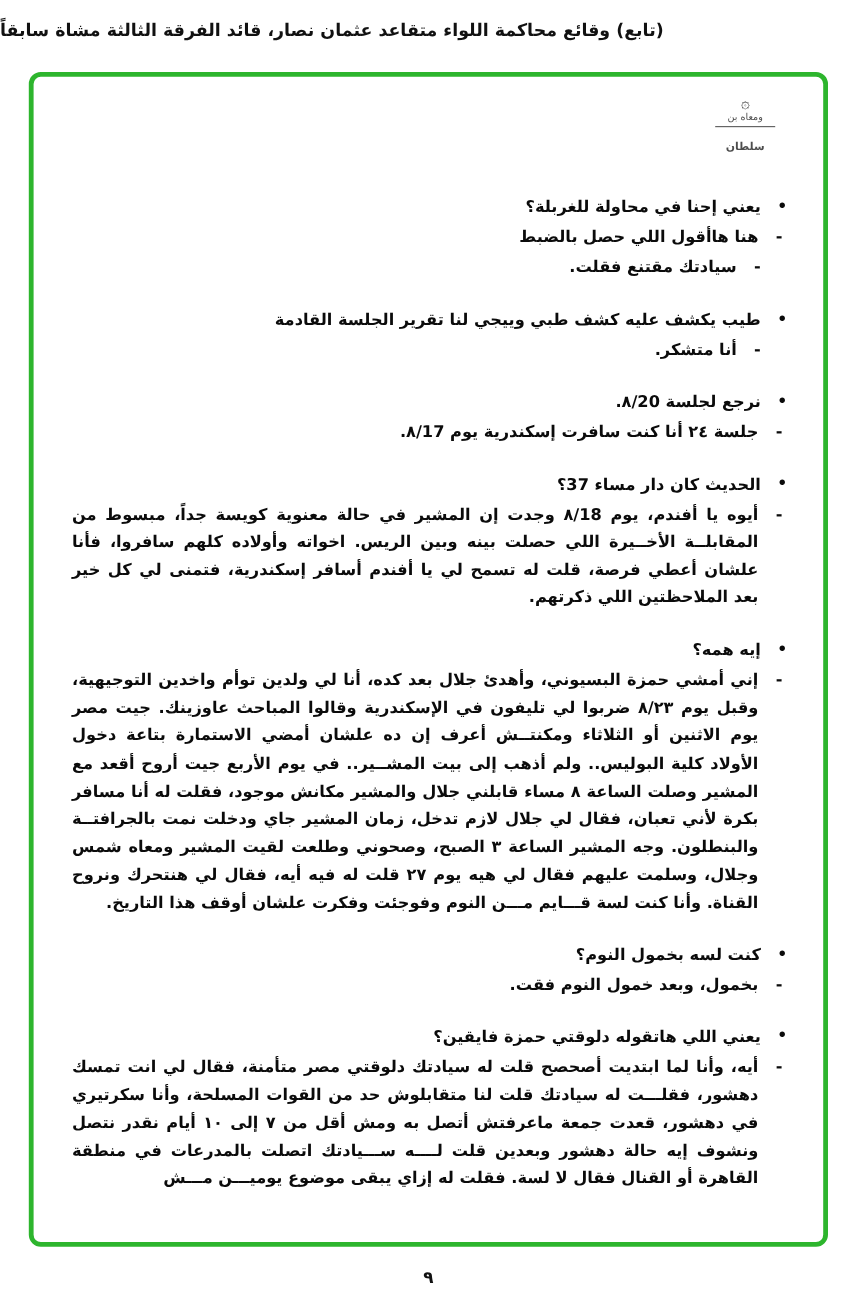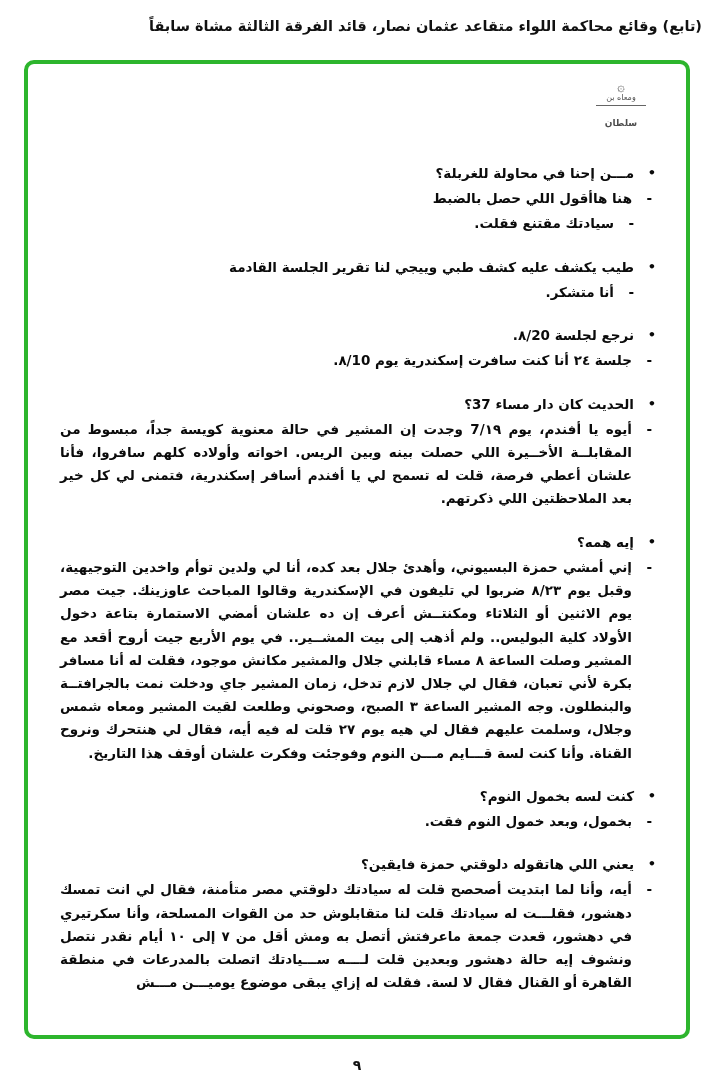--- a/index.html
+++ b/index.html
@@ -3,22 +3,22 @@
 <meta charset="utf-8">
 <style>
   html,body{margin:0;padding:0;}
   body{
     width:714px;height:1081px;position:relative;
     background:#ffffff;
     font-family:"DejaVu Sans", sans-serif;
     overflow:hidden;
   }
   .doc-header{
-    position:absolute;top:18px;left:0;right:12px;
-    text-align:right;direction:rtl;
+    position:absolute;top:18px;left:0;right:0;
+    text-align:left;direction:rtl;
     font-size:14.5px;font-weight:bold;color:#111;
   }
   .frame{
     position:absolute;top:60px;left:24px;right:24px;bottom:42px;
     border:4px solid #2db52d;border-radius:10px;
     box-sizing:border-box;
     background:#fff;
   }
   .stamp{
     position:absolute;top:16px;right:26px;
@@ -65,21 +65,21 @@
   <div class="stamp">
     <div class="ornament">۞</div>
     <div class="s-line1">ومعاه بن</div>
     <div class="s-rule"></div>
     <div class="s-line2">سلطان</div>
   </div>
 
   <div class="dialog" id="dialog">
       <div class="item q">
         <span class="marker">•</span>
-        <span class="txt">مـــن إحنا في محاولة للغربلة؟</span>
+        <span class="txt">يعني إحنا في محاولة للغربلة؟</span>
       </div>
       <div class="item a1">
         <span class="marker">-</span>
         <span class="txt">هنا هاأقول اللي حصل بالضبط</span>
       </div>
       <div class="item a2">
         <span class="marker">-</span>
         <span class="txt">سيادتك مقتنع فقلت.</span>
       </div>
       <div class="item q">
@@ -89,29 +89,29 @@
       <div class="item a2">
         <span class="marker">-</span>
         <span class="txt">أنا متشكر.</span>
       </div>
       <div class="item q">
         <span class="marker">•</span>
         <span class="txt">نرجع لجلسة ٨/20.</span>
       </div>
       <div class="item a1">
         <span class="marker">-</span>
-        <span class="txt">جلسة ٢٤ أنا كنت سافرت إسكندرية يوم ٨/10.</span>
+        <span class="txt">جلسة ٢٤ أنا كنت سافرت إسكندرية يوم ٨/17.</span>
       </div>
       <div class="item q">
         <span class="marker">•</span>
         <span class="txt">الحديث كان دار مساء 37؟</span>
       </div>
       <div class="item a1">
         <span class="marker">-</span>
-        <span class="txt">أيوه يا أفندم، يوم 7/١٩ وجدت إن المشير في حالة معنوية كويسة جداً، مبسوط من المقابلــة الأخــيرة اللي حصلت بينه وبين الريس. اخواته وأولاده كلهم سافروا، فأنا علشان أعطي فرصة، قلت له تسمح لي يا أفندم أسافر إسكندرية، فتمنى لي كل خير بعد الملاحظتين اللي ذكرتهم.</span>
+        <span class="txt">أيوه يا أفندم، يوم ٨/18 وجدت إن المشير في حالة معنوية كويسة جداً، مبسوط من المقابلــة الأخــيرة اللي حصلت بينه وبين الريس. اخواته وأولاده كلهم سافروا، فأنا علشان أعطي فرصة، قلت له تسمح لي يا أفندم أسافر إسكندرية، فتمنى لي كل خير بعد الملاحظتين اللي ذكرتهم.</span>
       </div>
       <div class="item q">
         <span class="marker">•</span>
         <span class="txt">إيه همه؟</span>
       </div>
       <div class="item a1">
         <span class="marker">-</span>
         <span class="txt">إني أمشي حمزة البسيوني، وأهدئ جلال بعد كده، أنا لي ولدين توأم واخدين التوجيهية، وقبل يوم ٨/٢٣ ضربوا لي تليفون في الإسكندرية وقالوا المباحث عاوزينك. جيت مصر يوم الاثنين أو الثلاثاء ومكنتــش أعرف إن ده علشان أمضي الاستمارة بتاعة دخول الأولاد كلية البوليس.. ولم أذهب إلى بيت المشــير.. في يوم الأربع جيت أروح أقعد مع المشير وصلت الساعة ٨ مساء قابلني جلال والمشير مكانش موجود، فقلت له أنا مسافر بكرة لأني تعبان، فقال لي جلال لازم تدخل، زمان المشير جاي ودخلت نمت بالجرافتــة والبنطلون. وجه المشير الساعة ٣ الصبح، وصحوني وطلعت لقيت المشير ومعاه شمس وجلال، وسلمت عليهم فقال لي هيه يوم ٢٧ قلت له فيه أيه، فقال لي هنتحرك ونروح القناة. وأنا كنت لسة قـــايم مـــن النوم وفوجئت وفكرت علشان أوقف هذا التاريخ.</span>
       </div>
       <div class="item q">

